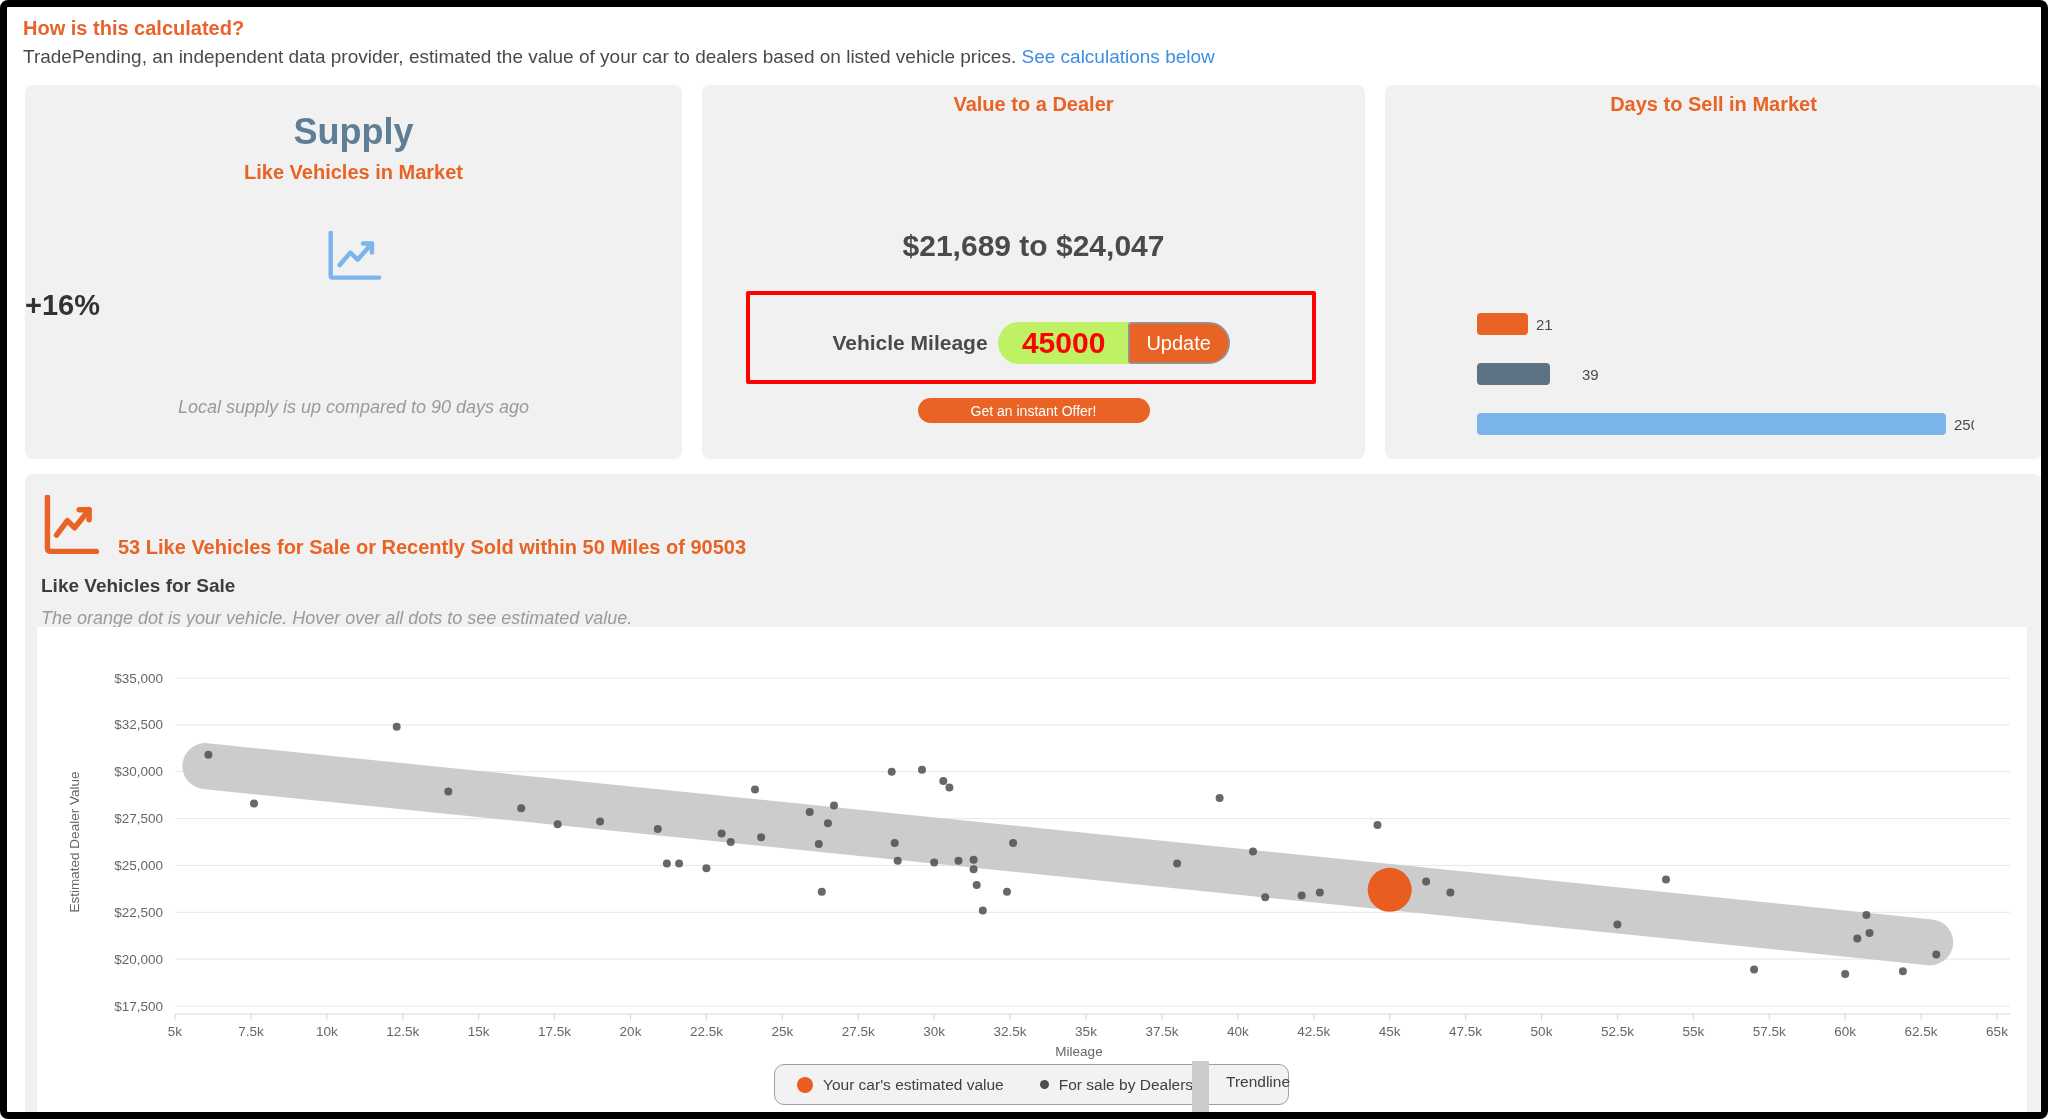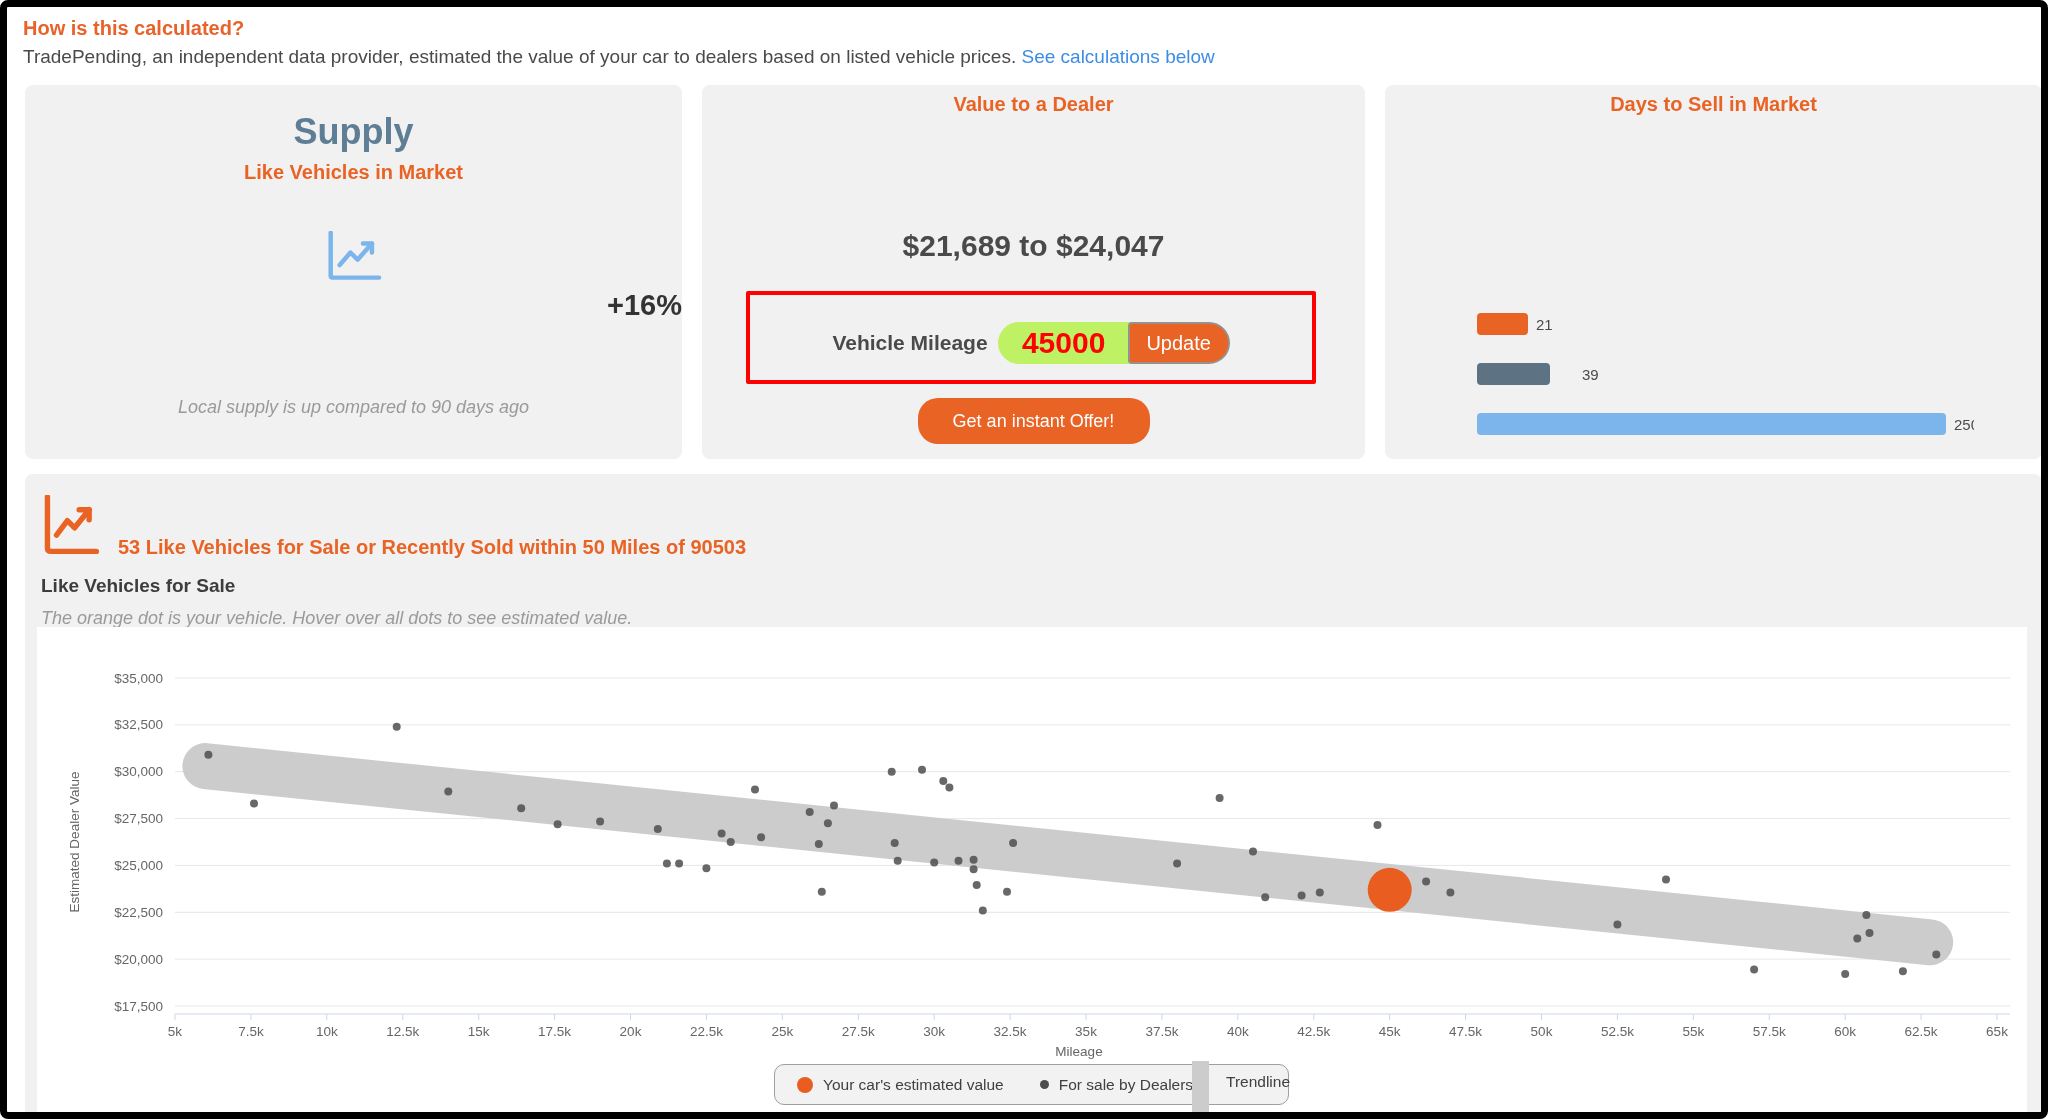--- a/index.html
+++ b/index.html
@@ -15,41 +15,41 @@
 
   
   .card { position:absolute; top:78px; height:374px; background:#f1f1f2; border-radius:8px; }
   .card.supply { left:18px; width:657px; }
   .card.trade  { left:695px; width:663px; }
   .card.demand { left:1378px; width:657px; }
   .card h2 { text-align:center; margin-top:26px; color:#5e7e96; font-size:36px; font-weight:700; }
   .card .sub { text-align:center; margin-top:8px; color:#e96325; font-size:20px; font-weight:bold; }
 
   .supply-icon { position:absolute; left:50%; transform:translateX(-50%); top:146px; }
-  .supply-pct { position:absolute; top:204px; width:100%; text-align:right;
-                font-size:29px; font-weight:bold; color:#333;padding-left:12px; }
+  .supply-pct { position:absolute; top:204px; width:100%; text-align:left;
+                font-size:29px; font-weight:bold; color:#333; }
   .supply-note { position:absolute; top:312px; width:100%; text-align:center;
                  font-size:18px; font-style:italic; color:#9a9a9a; }
 
   .trade-range { position:absolute; top:144px; width:100%; text-align:center;
                  font-size:30px; font-weight:bold; color:#4a4a4a; }
   .red-rect { position:absolute; left:44px; top:206px; width:570px; height:93px;
               border:4px solid #fe0101; border-radius:2px; }
   .mileage-row { position:absolute; left:0; top:27px; width:100%; height:42px;
                  display:flex; justify-content:center; align-items:center; }
   .mileage-label { font-size:21px; font-weight:bold; color:#4a4a4a; margin-right:10px; }
   .mileage-input { width:132px; height:42px; background:#bef264; border:none;
                    border-radius:22px 0 0 22px; text-align:center;
                    color:#fe0101; font-size:30px; font-weight:bold;
                    font-family:"Liberation Sans", sans-serif; outline:none; }
   .update-btn { width:102px; height:42px; background:#e96325; color:#fff; font-size:20px;
                 border:2px solid #97908b; border-radius:4px 22px 22px 4px;
                 font-family:"Liberation Sans", sans-serif; cursor:pointer; margin-left:-2px; }
   .offer-btn { position:absolute; left:50%; transform:translateX(-50%); top:313px;
-               width:232px; height:46px; background:#e96325; color:#fff; font-size:18px;
+               width:232px; height:25px; background:#e96325; color:#fff; font-size:14px;
                border:none; border-radius:20px; cursor:pointer;
                font-family:"Liberation Sans", sans-serif; }
 
   .demand-bars { position:absolute; left:0; top:222px; width:589px; height:135px; overflow:hidden; }
   .dbar { position:absolute; height:22px; border-radius:4px; }
   .dbar-label { position:absolute; font-size:15px; color:#4a4a4a; }
   .demand-legend { position:absolute; left:92px; top:388px; display:flex; gap:30px; }
   .dleg-item { display:flex; align-items:center; gap:8px; font-size:16px; font-weight:bold; color:#333; cursor:pointer; }
   .dleg-dot { width:14px; height:14px; border-radius:50%; }
 

